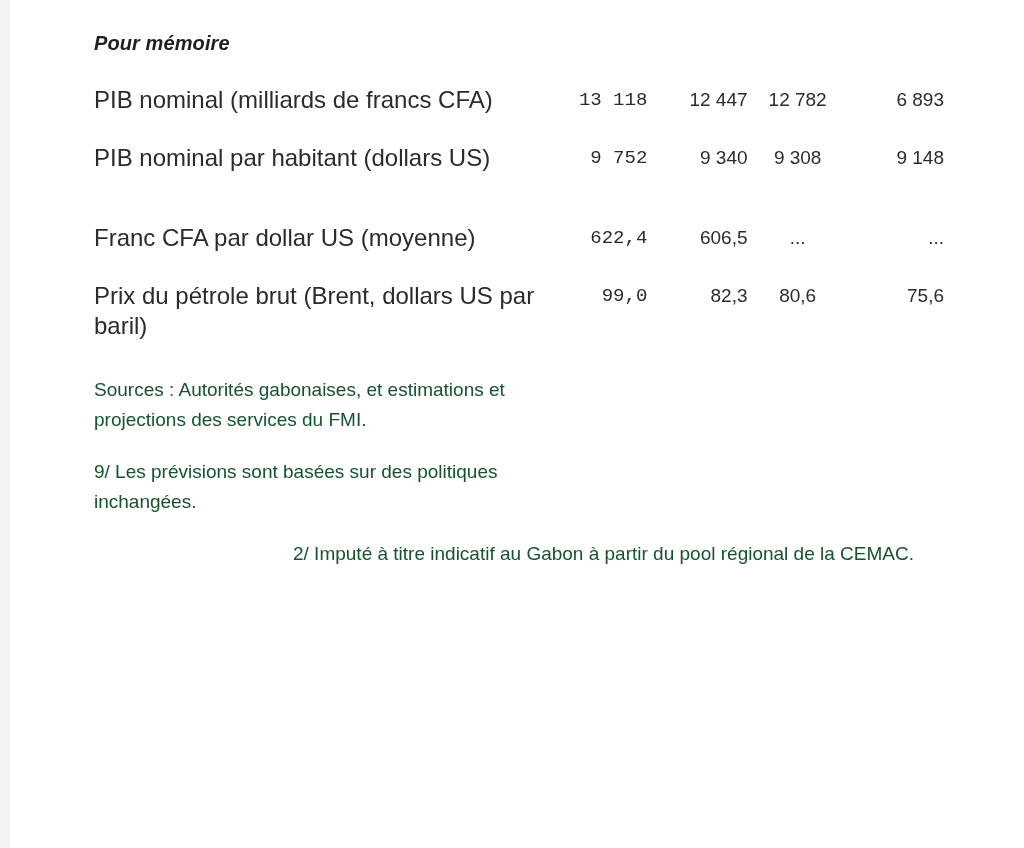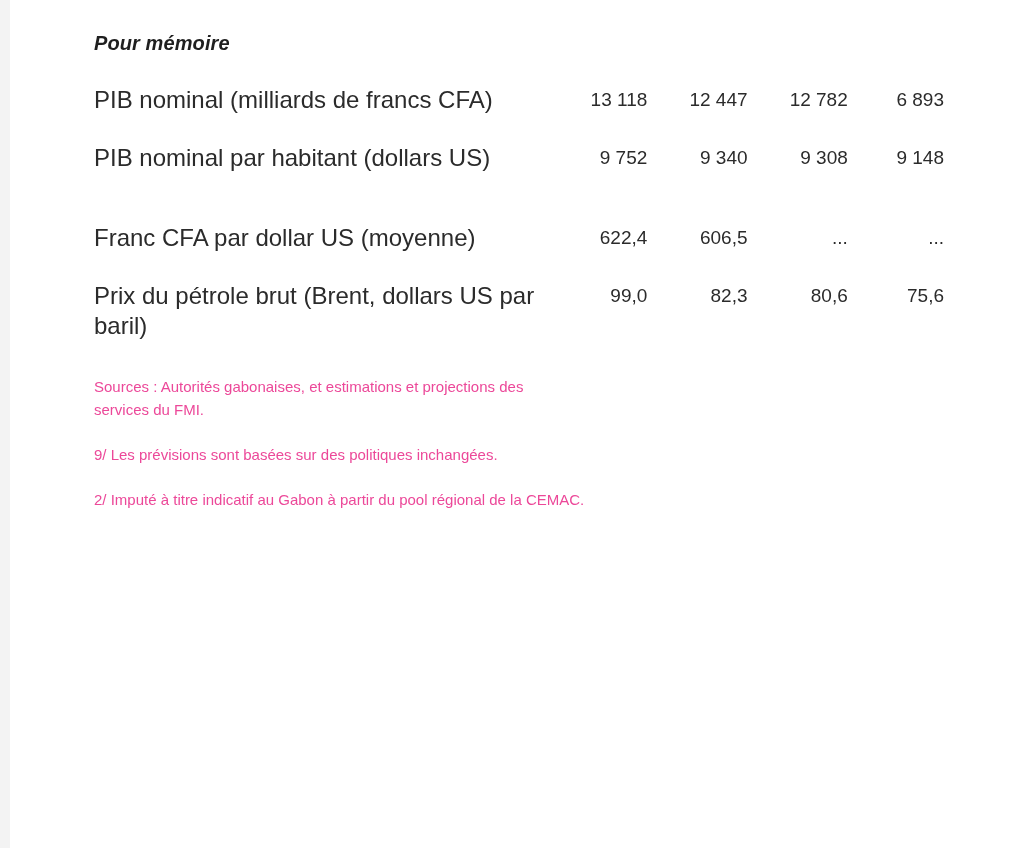--- a/index.html
+++ b/index.html
@@ -65,39 +65,40 @@
     line-height: 30px;
     color: #2b2b2b;
     text-align: right;
     width: 100px;
   }
   .val-narrow { width: 96px; }
   .spacer-row td { height: 28px; }
   .spacer-row-sm td { height: 22px; }
 
   
-  .c-pad-r8 { padding-right: 8px; }
+  .c-pad-r8 { padding-right: 8px; text-align: center; }
   .c-pad-r12 { padding-right: 12px; }
-  .c-pad-r20 { padding-right: 20px; }
+  .c-pad-r20 { padding-right: 20px; font-family: Liberation Mono, monospace; }
   .c-low { padding-top: 18px; }
   .c-mid { padding-top: 8px; }
 
   .notes {
     margin-top: 34px;
   }
   .note {
-    font-size: 15px;
-    line-height: 23px;
-    color: #ec4899;
+    font-size: 19px;
+    line-height: 30px;
+    color: #14532d;
     width: 445px;
     margin-bottom: 22px;
   }
   .note.wide {
     width: 820px;
     margin-bottom: 0;
+    text-align: right;
   }
 </style>
 </head>
 <body>
 
 <div class="page">
   <div class="left-edge"></div>
 
   <div class="content">
 

